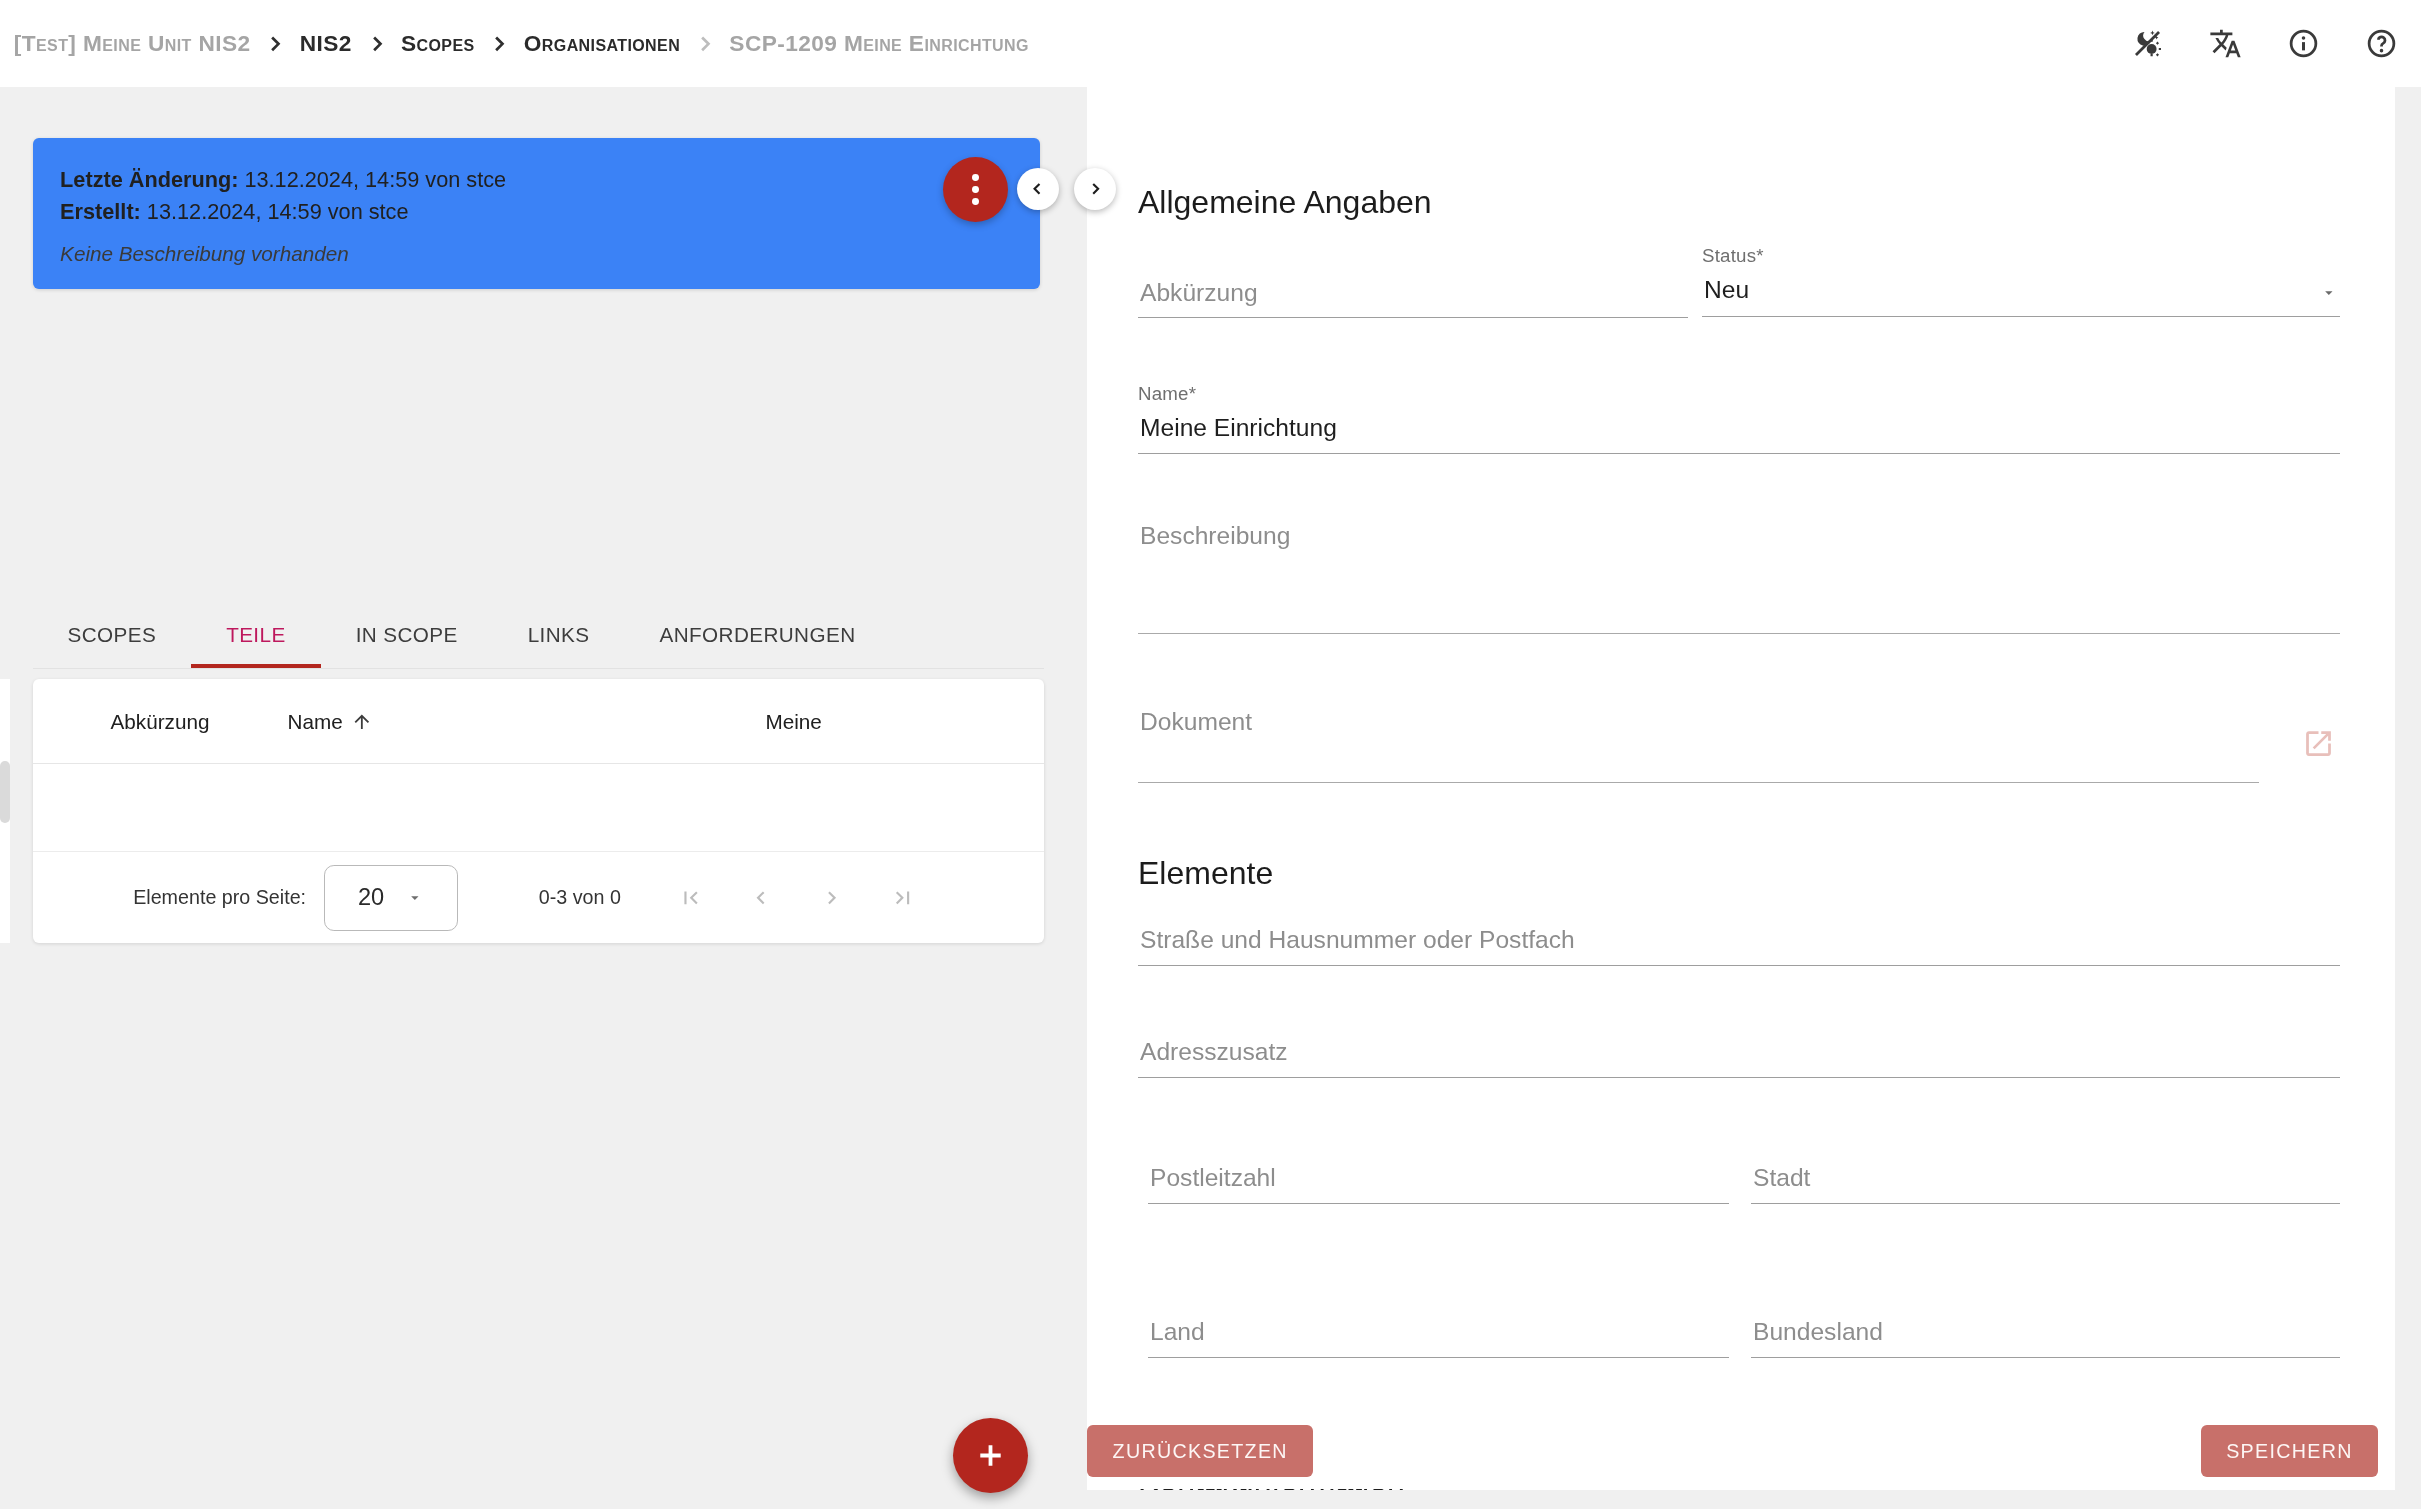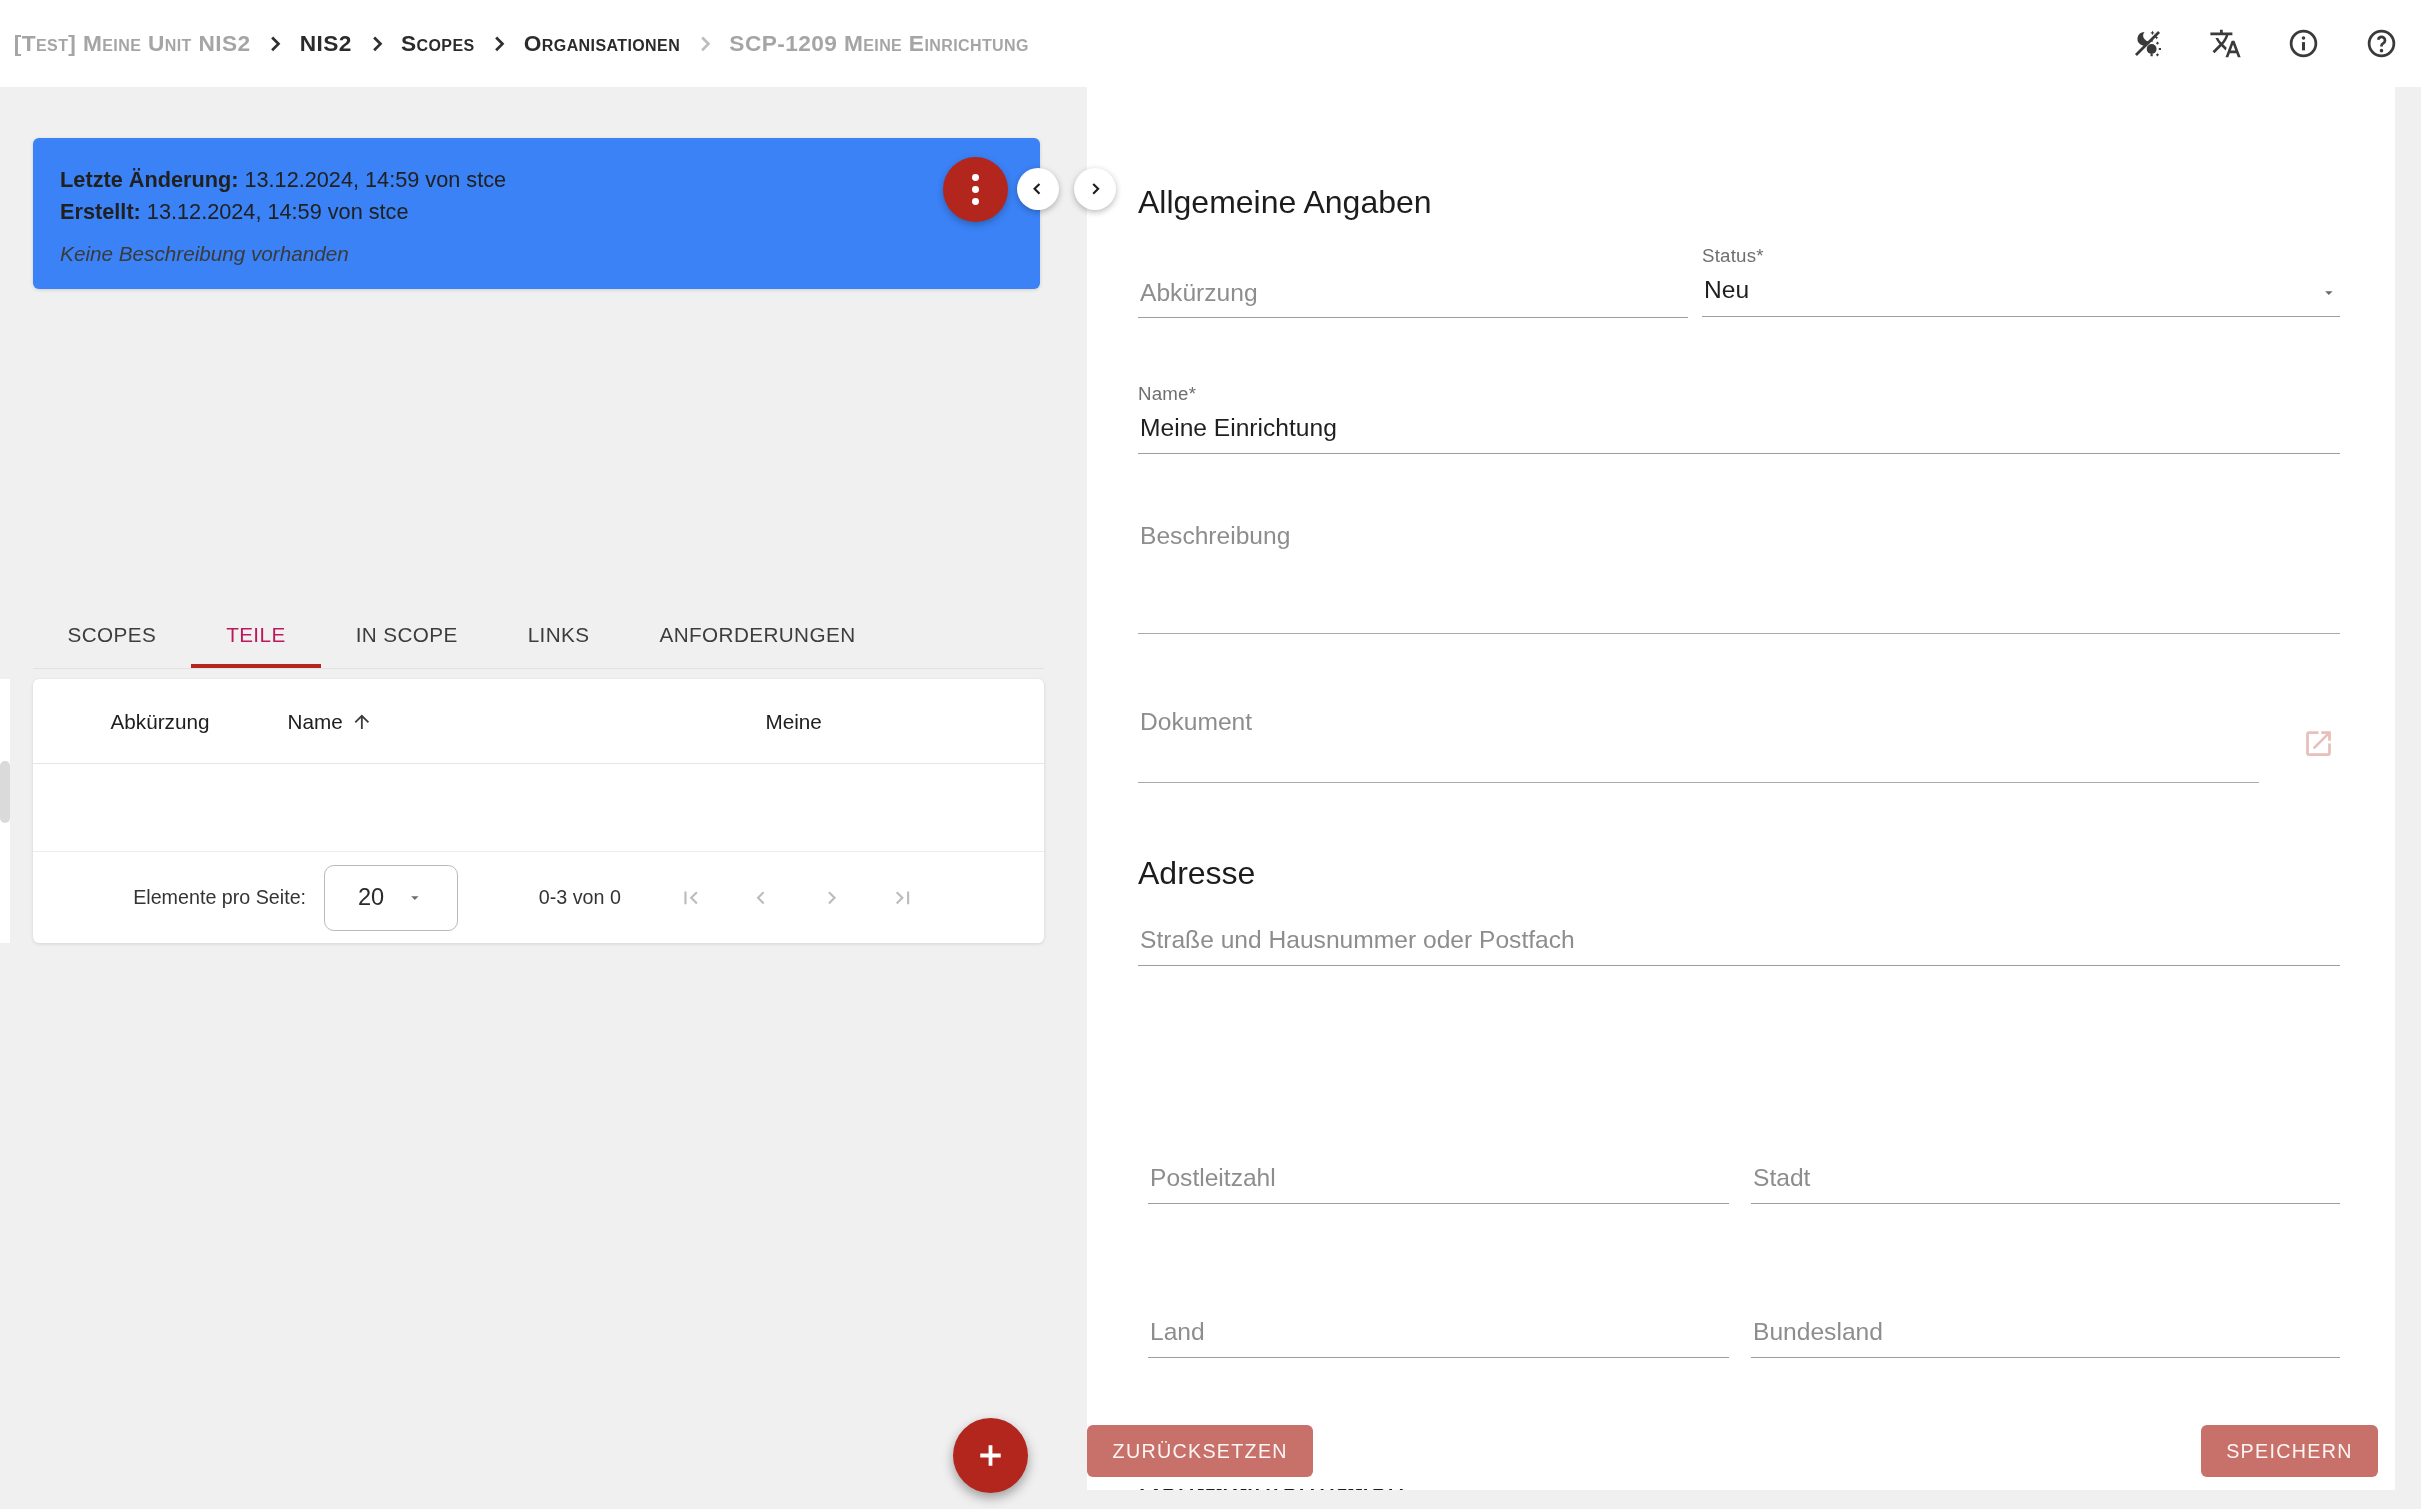--- a/index.html
+++ b/index.html
@@ -331,26 +331,29 @@
 
     <div class="field-abs" style="left:51px; top:619px; width:1121px; height:77px;">
       <textarea class="ta" placeholder="Dokument" style=""></textarea>
     </div>
     <span class="launch-btn">
       <svg viewBox="0 0 24 24">
           <path d="M19 19H5V5h7V3H5c-1.11 0-2 .9-2 2v14c0 1.1.89 2 2 2h14c1.1 0 2-.9 2-2v-7h-2v7zM14 3v2h3.59l-9.83 9.83 1.41 1.41L19 6.41V10h2V3h-7z"></path>
         </svg>
     </span>
 
-    <h2 class="section-h" style="top:768px;">Adresse</h2>
+    <h2 class="section-h" style="top:768px;">Elemente</h2>
 
     <div class="field-abs" style="left:51px; top:839px; width:1202px;">
       <input class="u-input" placeholder="Straße und Hausnummer oder Postfach" style="">
     </div>
 
+    <div class="field-abs" style="left:51px; top:951px; width:1202px;">
+      <input class="u-input" placeholder="Adresszusatz" style="">
+    </div>
 
     <div class="field-abs" style="left:61px; top:1077px; width:581px;">
       <input class="u-input" placeholder="Postleitzahl" style="">
     </div>
     <div class="field-abs" style="left:664px; top:1077px; width:589px;">
       <input class="u-input" placeholder="Stadt" style="">
     </div>
 
     <div class="field-abs" style="left:61px; top:1231px; width:581px;">
       <input class="u-input" placeholder="Land" style="">

